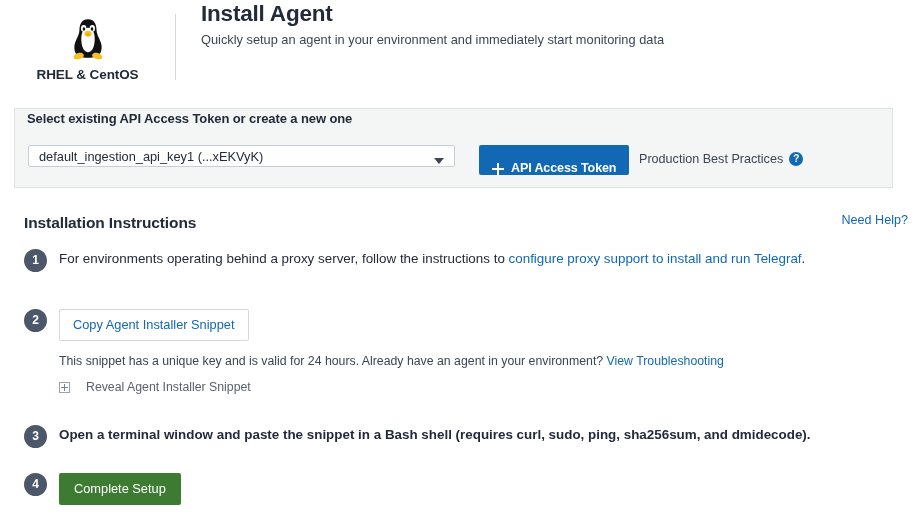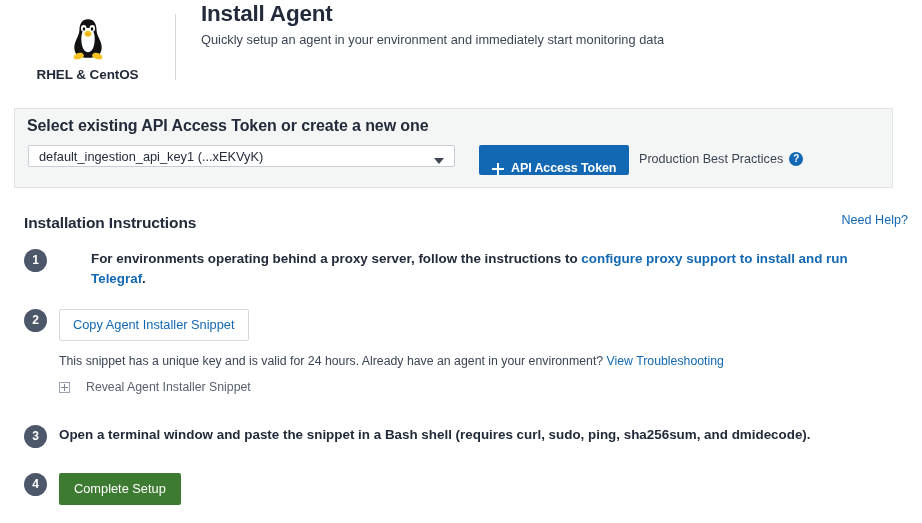--- a/index.html
+++ b/index.html
@@ -67,22 +67,22 @@
   
   .token-panel {
     position: absolute;
     left: 14px; top: 108px;
     width: 879px; height: 80px;
     background: #f4f6f6;
     border: 1px solid #e0e3e6;
   }
   .token-panel-title {
     position: absolute;
-    left: 12px; top: 8px;
-    font-size: 16px;
+    left: 12px; top: 2px;
+    font-size: 13px;
     font-weight: bold;
     color: #232b3a;
     letter-spacing: -0.1px;
     text-align: right;
   }
   .select-wrap {
     position: absolute;
     left: 13px; top: 36px;
     width: 427px; height: 22px;
     background: #ffffff;
@@ -192,25 +192,24 @@
     line-height: 23px;
     text-align: center;
   }
   .step-body {
     margin-left: 12px;
   }
 
   #step1 { left: 24px; top: 249px; width: 860px; }
   .step1-text {
     font-size: 13.4px;
-    font-weight: bold;
+    font-weight: normal;
     color: #232b3a;
     line-height: 20px;
     max-width: 830px;
-    margin-left: 32px;
   }
   .link { color: #1268b3; cursor: pointer; }
 
   #step2 { left: 24px; top: 309px; width: 860px; }
   .copy-btn {
     display: inline-block;
     padding: 7px 13px 8px 13px;
     background: #ffffff;
     border: 1px solid #d3d7de;
     border-radius: 2px;

